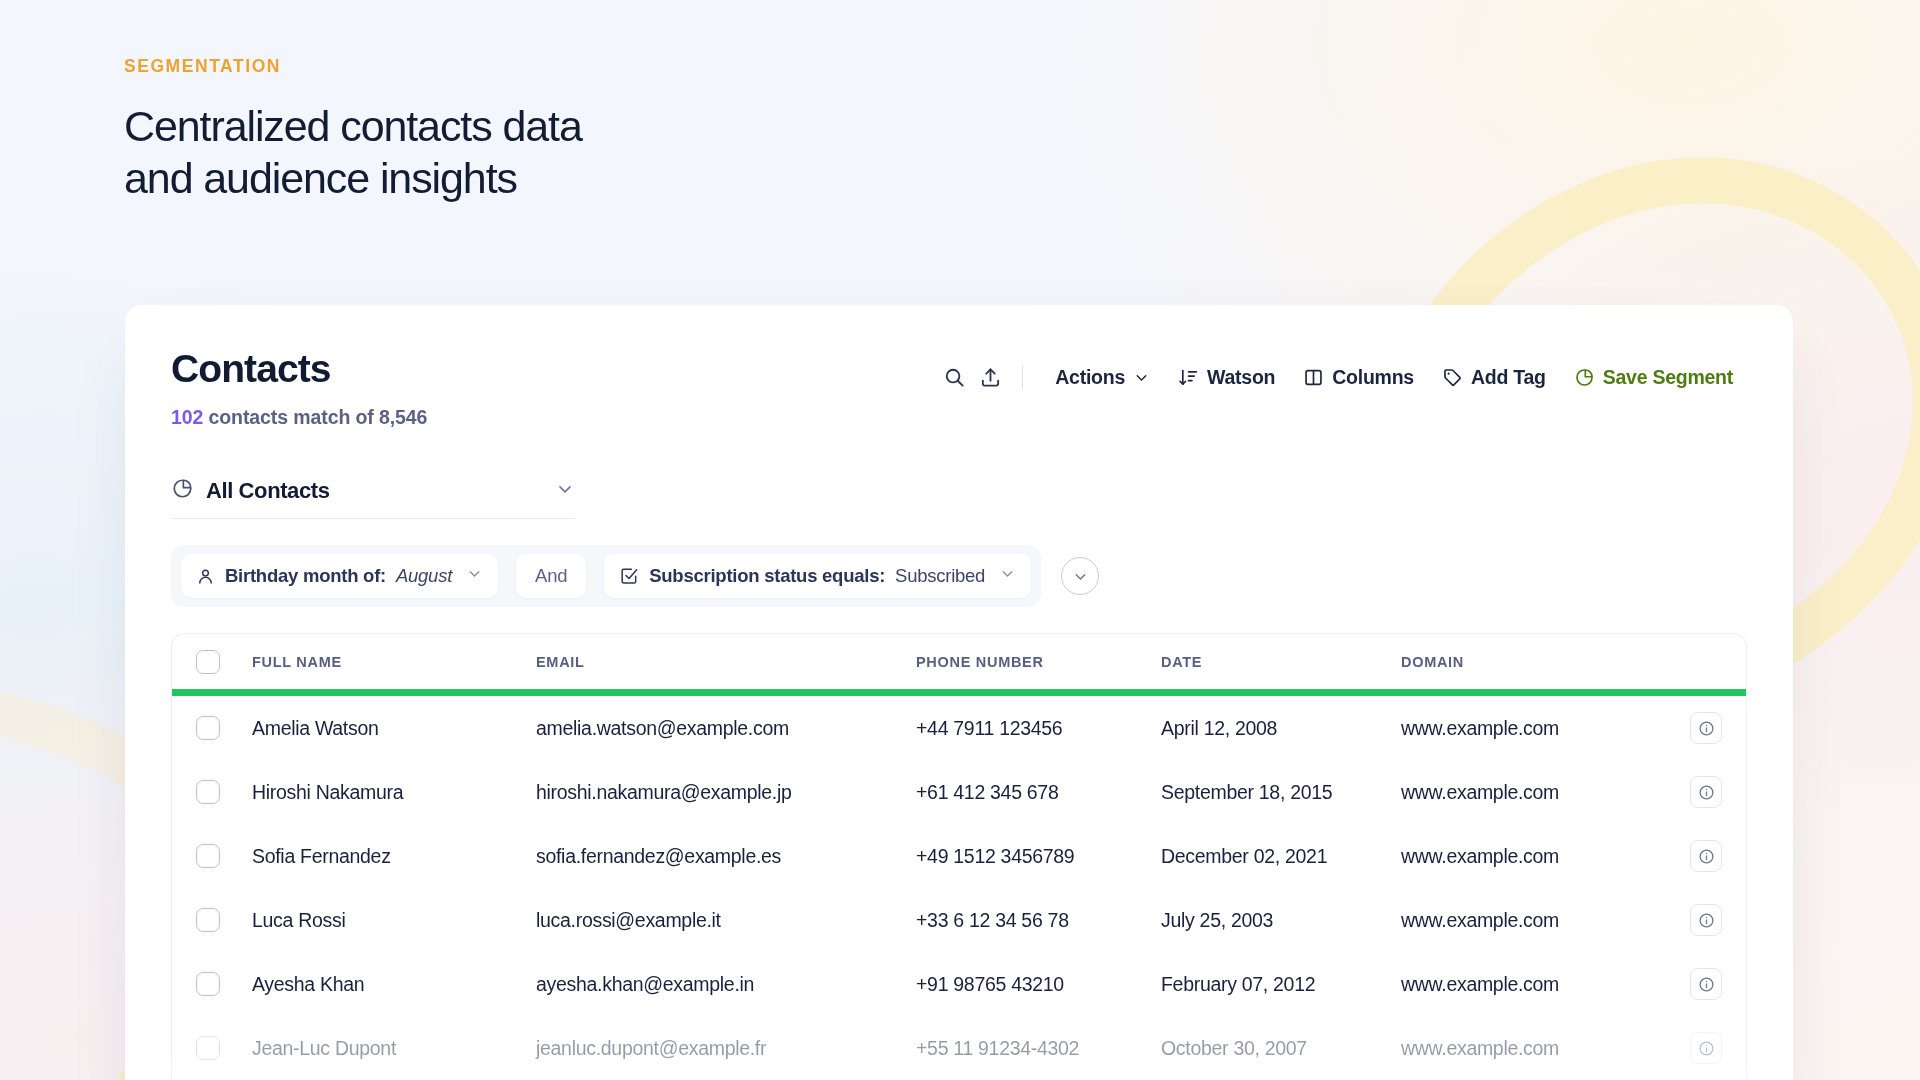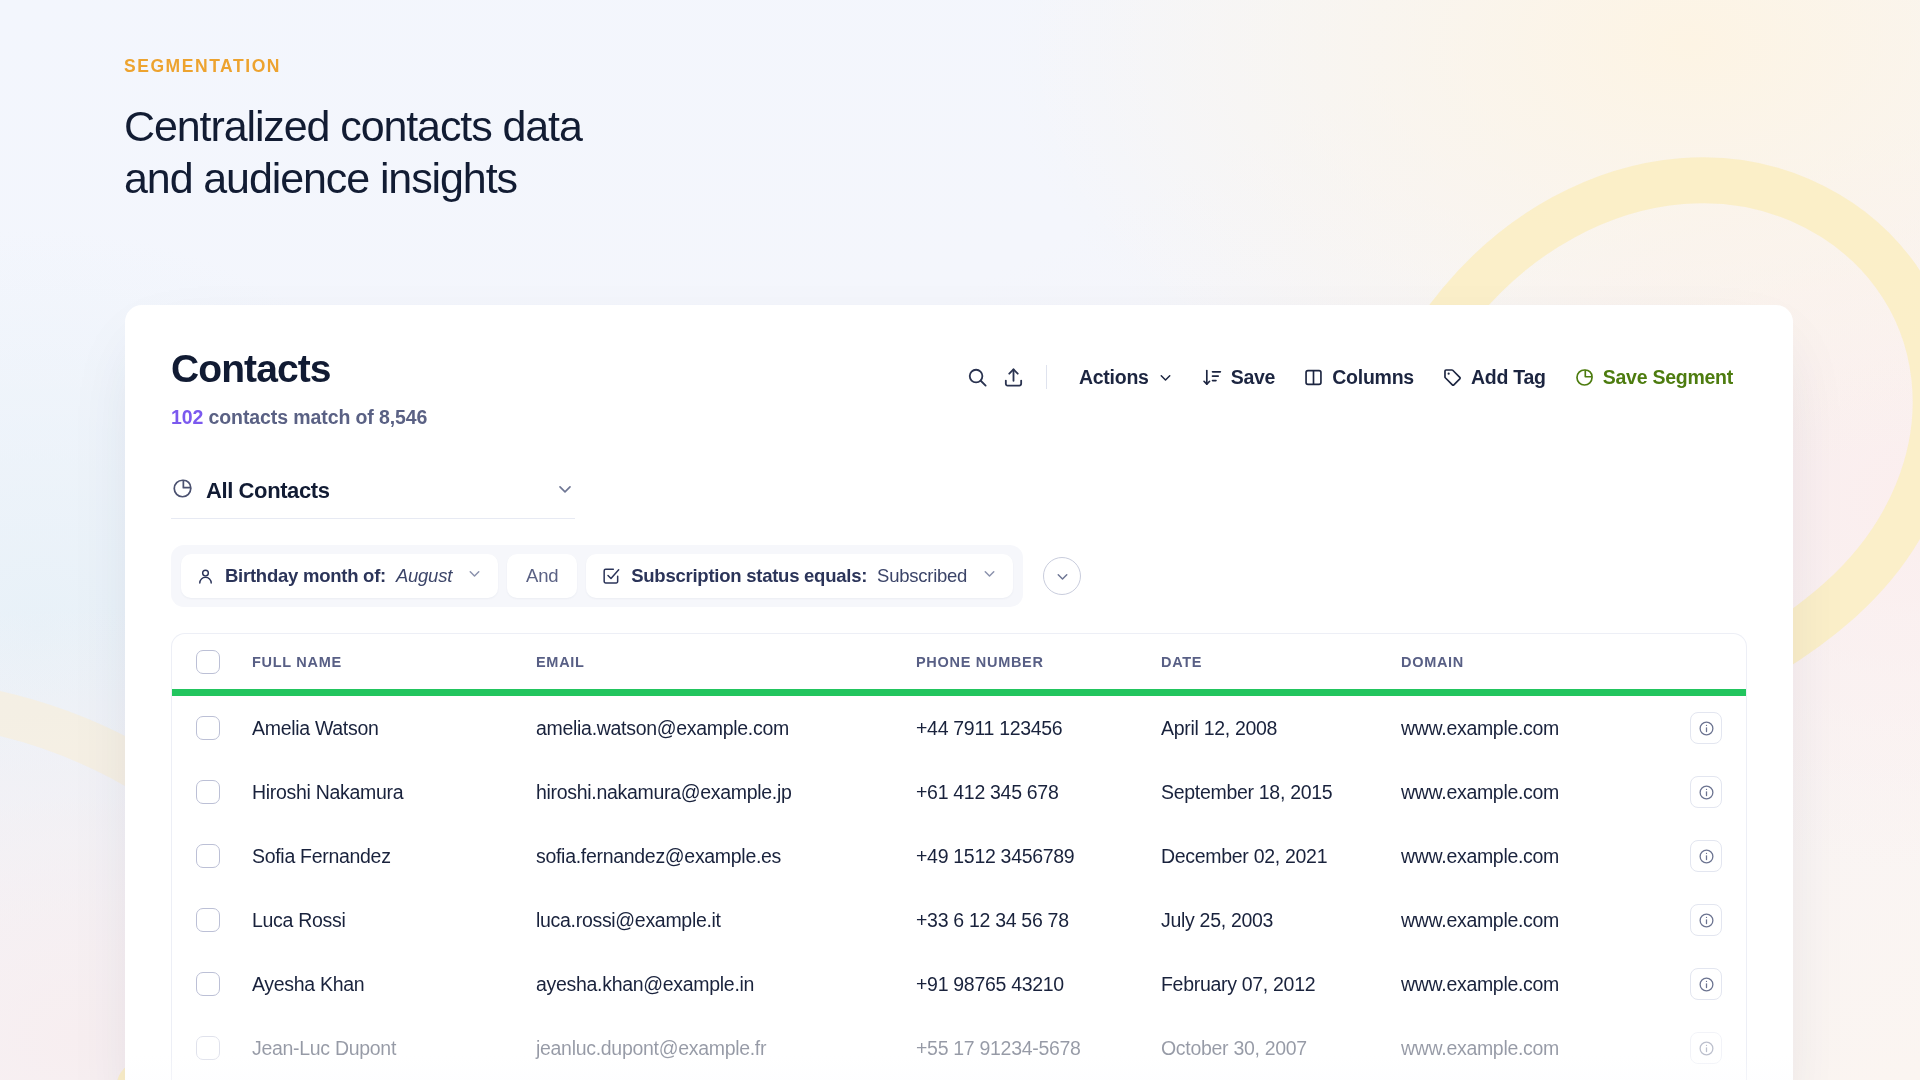--- a/index.html
+++ b/index.html
@@ -142,21 +142,21 @@
   
   .filterbar {
     margin-top: 26px;
     display: flex;
     align-items: center;
     gap: 20px;
   }
   .filter-group {
     display: flex;
     align-items: center;
-    gap: 9px;
+    gap: 18px;
     background: #f6f7fb;
     border-radius: 13px;
     padding: 9px 10px;
   }
   .pill {
     display: flex;
     align-items: center;
     gap: 10px;
     background: #fff;
     border-radius: 10px;
@@ -304,21 +304,21 @@
         </div>
 
         <div class="tb-item">
           <svg width="21" height="21" viewBox="0 0 24 24" fill="none" stroke="currentColor" stroke-width="1.9" stroke-linecap="round" stroke-linejoin="round">
             <path d="M5.5 4v15.5"></path>
               <path d="M2.3 16.3 5.5 19.5 8.7 16.3"></path>
             <path d="M12 5.5h9"></path>
               <path d="M12 10.5h6.5"></path>
               <path d="M12 15.5h4"></path>
           </svg>
-          <span>Save</span>
+          <span>Watson</span>
         </div>
 
         <div class="tb-item">
           <svg width="21" height="21" viewBox="0 0 24 24" fill="none" stroke="currentColor" stroke-width="1.9" stroke-linejoin="round">
             <rect x="3.5" y="4.2" width="17" height="15.6" rx="2.2"></rect>
               <path d="M12 4.2v15.6"></path>
           </svg>
           <span>Columns</span>
         </div>
 
@@ -511,21 +511,21 @@
                 </svg>
               </div>
             </div>
           </div>
           <div class="trow tbody-row faded">
             <div class="c-chk">
               <div class="cb"></div>
             </div>
             <div class="c-name td">Jean-Luc Dupont</div>
             <div class="c-email td">jeanluc.dupont@example.fr</div>
-            <div class="c-phone td">+55 17 91234-5678</div>
+            <div class="c-phone td">+55 11 91234-4302</div>
             <div class="c-date td">October 30, 2007</div>
             <div class="c-domain td">www.example.com</div>
             <div class="c-info">
               <div class="info-btn">
                 <svg width="17" height="17" viewBox="0 0 24 24" fill="none" stroke="currentColor" stroke-width="1.8" stroke-linecap="round" stroke-linejoin="round">
                   <circle cx="12" cy="12" r="9"></circle>
                   <path d="M12 11v5.4"></path>
                   <path d="M12 7.6v.1"></path>
                 </svg>
               </div>

